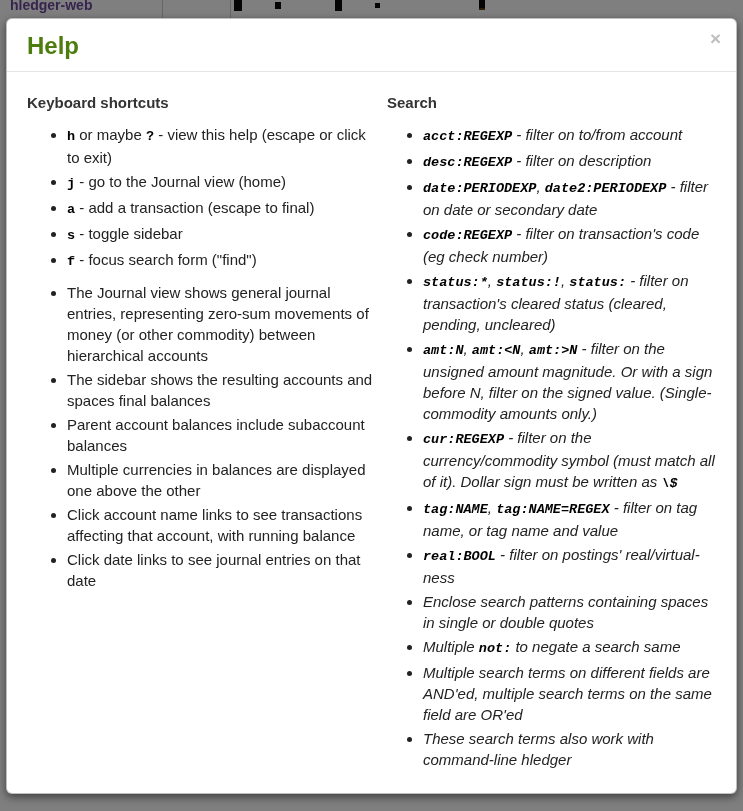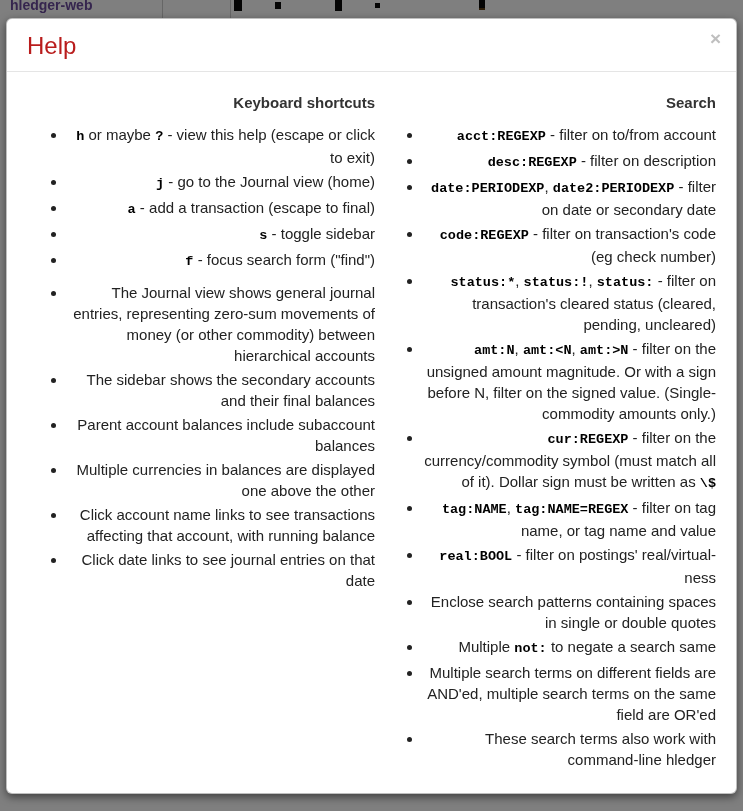--- a/index.html
+++ b/index.html
@@ -49,49 +49,48 @@
     box-shadow: 0 3px 9px rgba(0,0,0,0.5);
     overflow: hidden;
   }
   .modal-header {
     position: relative;
     padding: 10px 20px 9px 20px;
     border-bottom: 1px solid #e5e5e5;
   }
   .modal-title {
     font-size: 24px; line-height: 33px;
-    color: #b91c1c; font-weight: normal;
+    color: #4d7c0f; font-weight: bold;
   }
   .close-btn {
     position: absolute; top: 8px; right: 13px;
     background: none; border: none; padding: 2px;
     font-size: 19px; font-weight: bold; line-height: 1;
     color: #bfbfbf; cursor: pointer;
     font-family: "Liberation Sans", sans-serif;
   }
   .modal-body { padding: 12px 20px; }
   .columns {
     display: grid;
     grid-template-columns: 348px 1fr;
     column-gap: 12px;
-    text-align: right;
   }
 
   .section-heading {
     font-size: 15px; font-weight: bold; color: #333333;
     margin: 22px 0 13px 0;
   }
   .col > .section-heading:first-child { margin-top: 10px; }
 
   ul.bullets {
     margin: 0 0 10px 0;
     padding-left: 40px;
     list-style-type: disc;
   }
-  .col-right ul.bullets { padding-left: 36px; }
+  .col-right ul.bullets { padding-left: 36px; font-style: italic; }
   ul.bullets li {
     font-size: 15px; line-height: 21px;
     color: #222222;
     margin-bottom: 3px;
   }
   ul.bullets code {
     font-family: "Liberation Mono", monospace;
     font-weight: bold;
     font-size: 13.5px;
     color: #000000;
@@ -126,21 +125,21 @@
           <div class="section-heading">Keyboard shortcuts</div>
           <ul class="bullets">
             <li><code>h</code><span> or maybe </span><code>?</code><span> - view this help (escape or click to exit)</span></li>
             <li><code>j</code><span> - go to the Journal view (home)</span></li>
             <li><code>a</code><span> - add a transaction (escape to final)</span></li>
             <li><code>s</code><span> - toggle sidebar</span></li>
             <li><code>f</code><span> - focus search form ("find")</span></li>
           </ul>
           <ul class="bullets">
             <li><span>The Journal view shows general journal entries, representing zero-sum movements of money (or other commodity) between hierarchical accounts</span></li>
-            <li><span>The sidebar shows the secondary accounts and their final balances</span></li>
+            <li><span>The sidebar shows the resulting accounts and spaces final balances</span></li>
             <li><span>Parent account balances include subaccount balances</span></li>
             <li><span>Multiple currencies in balances are displayed one above the other</span></li>
             <li><span>Click account name links to see transactions affecting that account, with running balance</span></li>
             <li><span>Click date links to see journal entries on that date</span></li>
           </ul>
         </div>
       <div class="col col-right">
           <div class="section-heading">Search</div>
           <ul class="bullets">
             <li><code>acct:REGEXP</code><span> - filter on to/from account</span></li>

